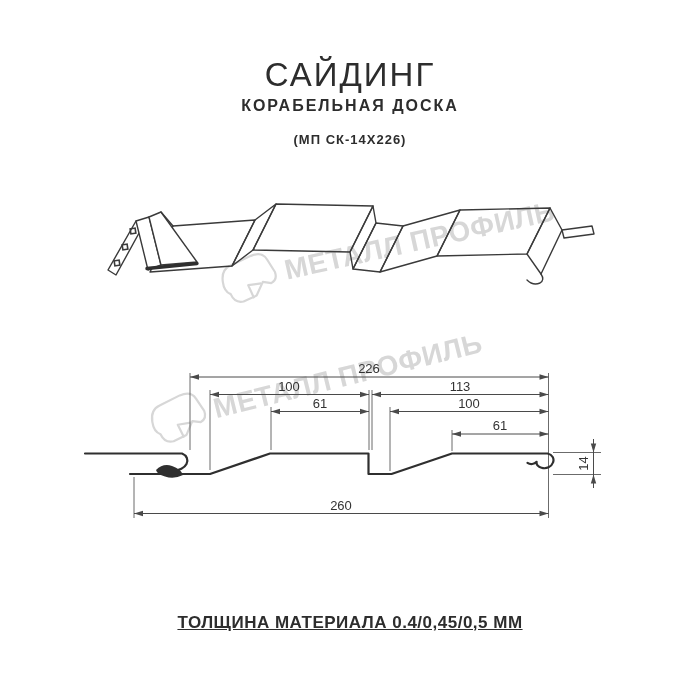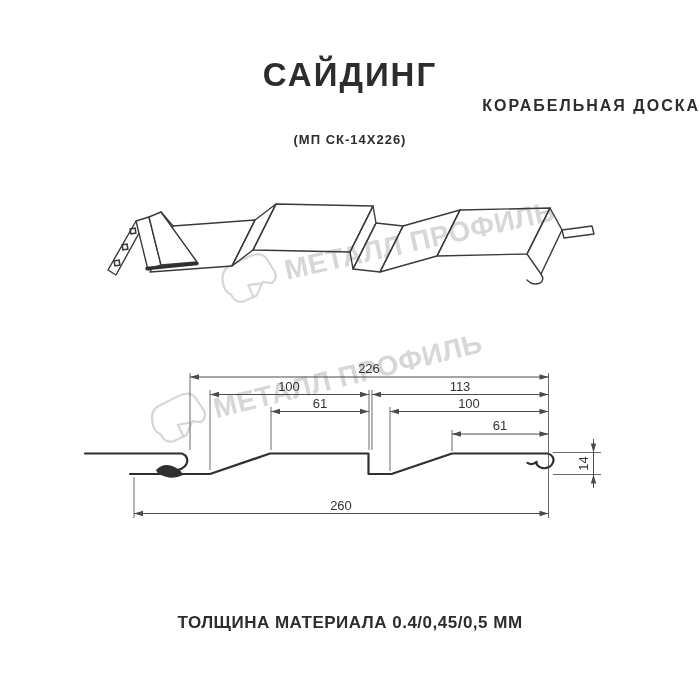--- a/index.html
+++ b/index.html
@@ -2,24 +2,24 @@
 <html><head>
 <meta charset="utf-8">
 <style>
   html,body{margin:0;padding:0;}
   body{
     width:700px;height:700px;background:#ffffff;position:relative;
     font-family:"Liberation Sans",sans-serif;overflow:hidden;
   }
   .abs{position:absolute;}
   .center-text{left:0;width:700px;text-align:center;color:#2d2d2d;}
-  .title{top:56px;font-size:33px;font-weight:700;letter-spacing:2px;}
-  .subtitle{top:97px;font-size:16px;font-weight:700;letter-spacing:2px;text-align:right;}
+  .title{top:56px;font-size:33px;font-weight:400;letter-spacing:2px;}
+  .subtitle{top:97px;font-size:16px;font-weight:700;letter-spacing:2px;}
   .model{top:132px;font-size:13px;font-weight:700;letter-spacing:1px;}
-  .footer{top:613px;font-size:17px;font-weight:700;letter-spacing:0.5px;}
+  .footer{top:613px;font-size:17px;font-weight:700;letter-spacing:0.5px;text-decoration:underline;}
   svg{position:absolute;overflow:visible;}
   svg text{font-family:"Liberation Sans",sans-serif;}
   .dim-text{font-size:13px;fill:#333333;}
   .wm-text{font-size:28px;font-weight:700;letter-spacing:0.5px;}
   .face{fill:#ffffff;stroke:none;}
   .edge{fill:none;stroke-width:1.4;stroke-linejoin:round;stroke-linecap:round;}
   .edge-filled{stroke-width:1.4;stroke-linejoin:round;}
   .profile{fill:none;stroke-width:2.2;stroke-linejoin:round;stroke-linecap:round;}
   .dimline{fill:none;stroke-width:1;}
   .extline{fill:none;stroke-width:0.9;stroke:#5a5a5a;}

